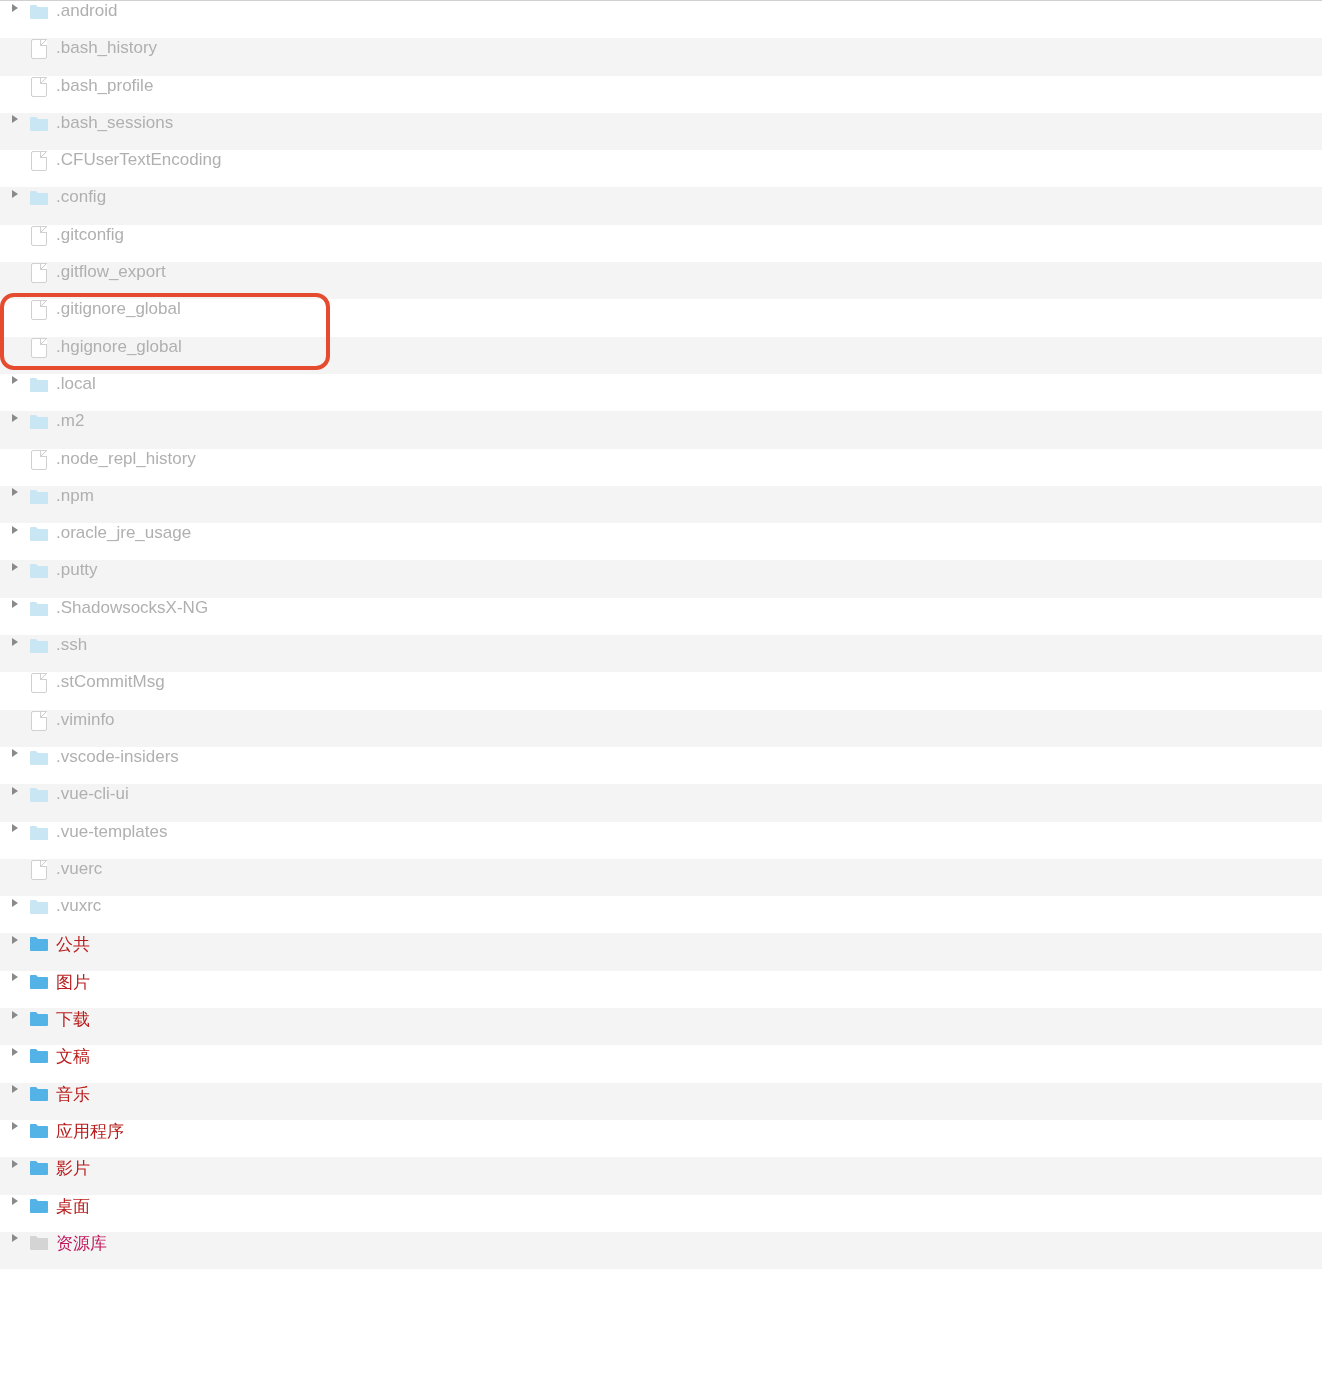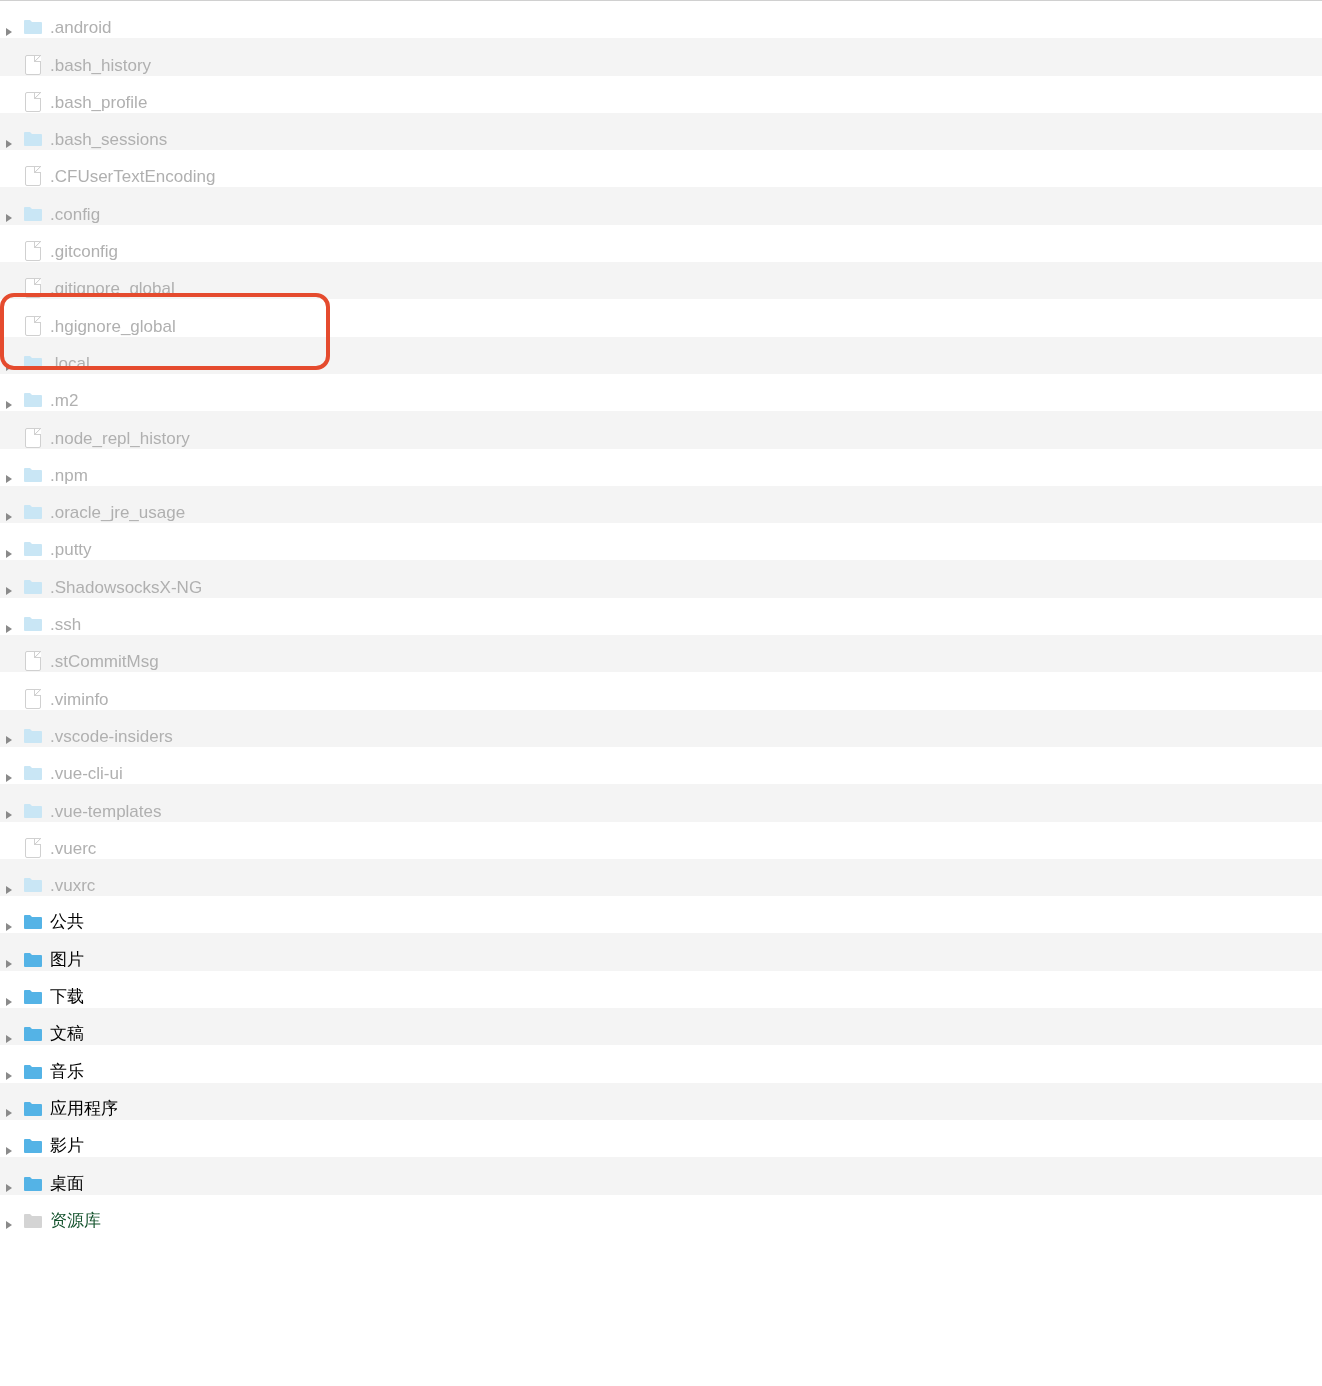--- a/index.html
+++ b/index.html
@@ -11,22 +11,22 @@
       height: 1386px;
       overflow: hidden;
     }
     .file-list {
       border-top: 1px solid #d0d0d0;
       position: relative;
     }
     .row {
       height: 37.3px;
       display: flex;
-      align-items: flex-end;
-      padding-left: 2px;
+      align-items: flex-start;
+      padding-left: 8px;
       position: relative;
     }
     .row:nth-child(even) {
       background: #f4f4f4;
     }
     .row:nth-child(odd) {
       background: #ffffff;
     }
     .disclosure {
       width: 13px;
@@ -70,22 +70,22 @@
       width: 6px;
       height: 6px;
       background: linear-gradient(135deg, transparent 49%, #d0d0d0 50%, #fff 60%);
       border-bottom: 1px solid #d0d0d0;
       border-left: 1px solid #d0d0d0;
     }
     .label {
       white-space: nowrap;
     }
     .hidden-name { color: #b0b0b0; }
-    .normal-name { color: #000000; }
-    .library-name { color: #14532d; }
+    .normal-name { color: #b91c1c; }
+    .library-name { color: #be185d; }
     .highlight-box {
       position: absolute;
       border: 4px solid #e54b2e;
       border-radius: 14px;
       pointer-events: none;
       z-index: 10;
     }
   </style>
 </head>
 <body>
@@ -156,20 +156,27 @@
       <span class="icon">
         <span class="file-icon"></span>
       </span>
       <span class="label hidden-name">.gitconfig</span>
     </div>
     <div class="row">
       <span class="disclosure-spacer"></span>
       <span class="icon">
         <span class="file-icon"></span>
       </span>
+      <span class="label hidden-name">.gitflow_export</span>
+    </div>
+    <div class="row">
+      <span class="disclosure-spacer"></span>
+      <span class="icon">
+        <span class="file-icon"></span>
+      </span>
       <span class="label hidden-name">.gitignore_global</span>
     </div>
     <div class="row">
       <span class="disclosure-spacer"></span>
       <span class="icon">
         <span class="file-icon"></span>
       </span>
       <span class="label hidden-name">.hgignore_global</span>
     </div>
     <div class="row">

